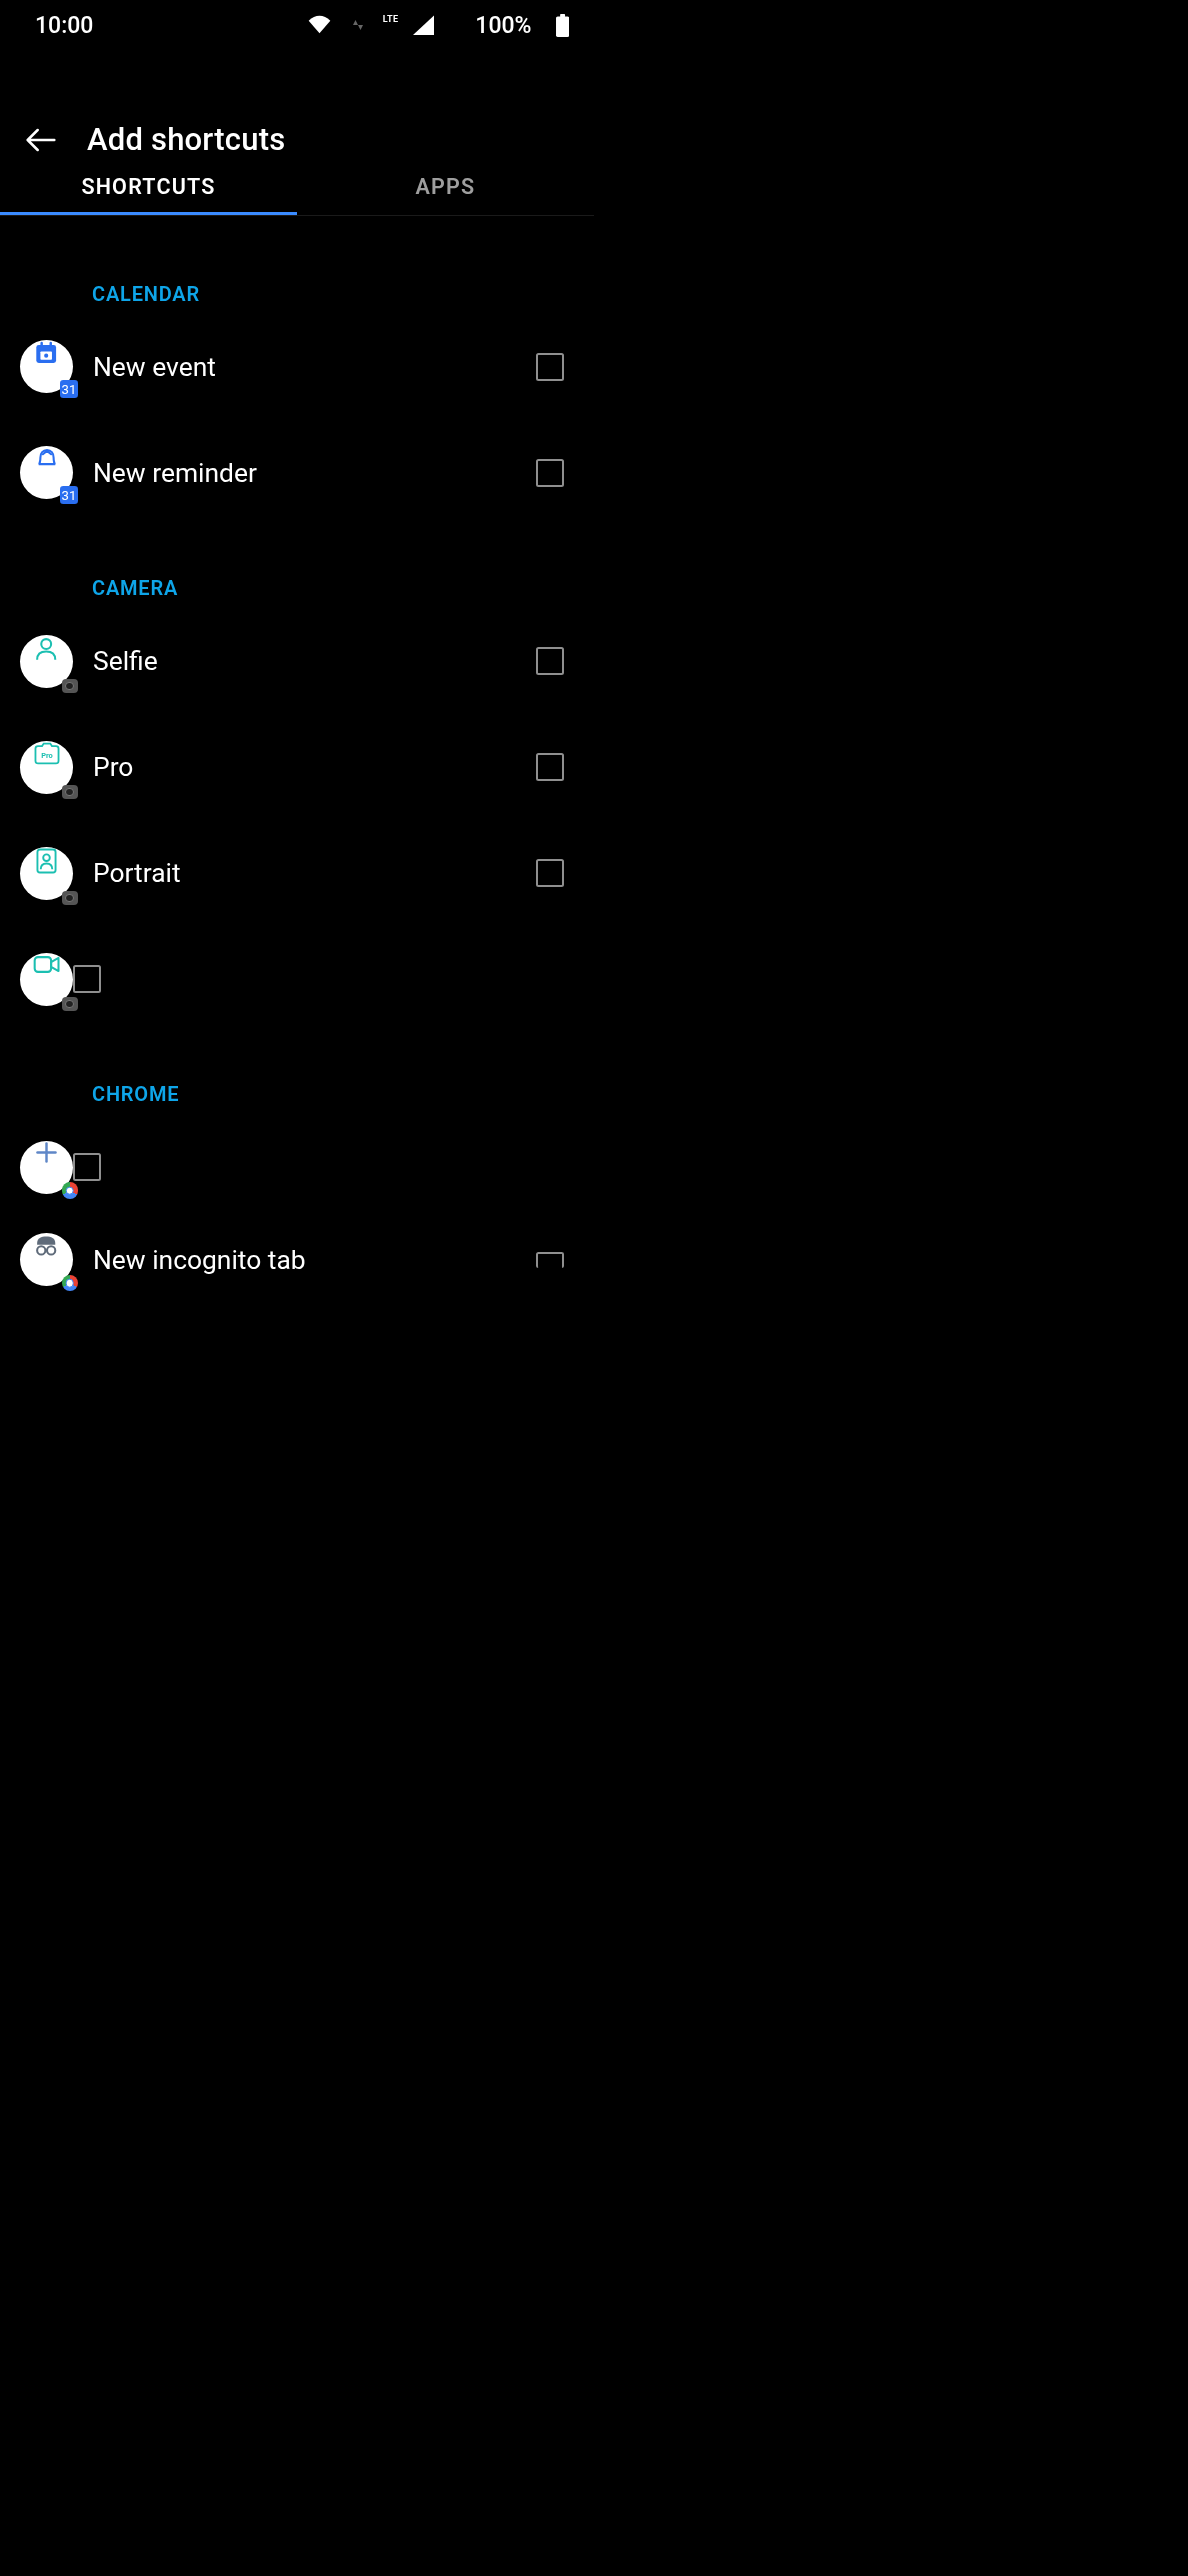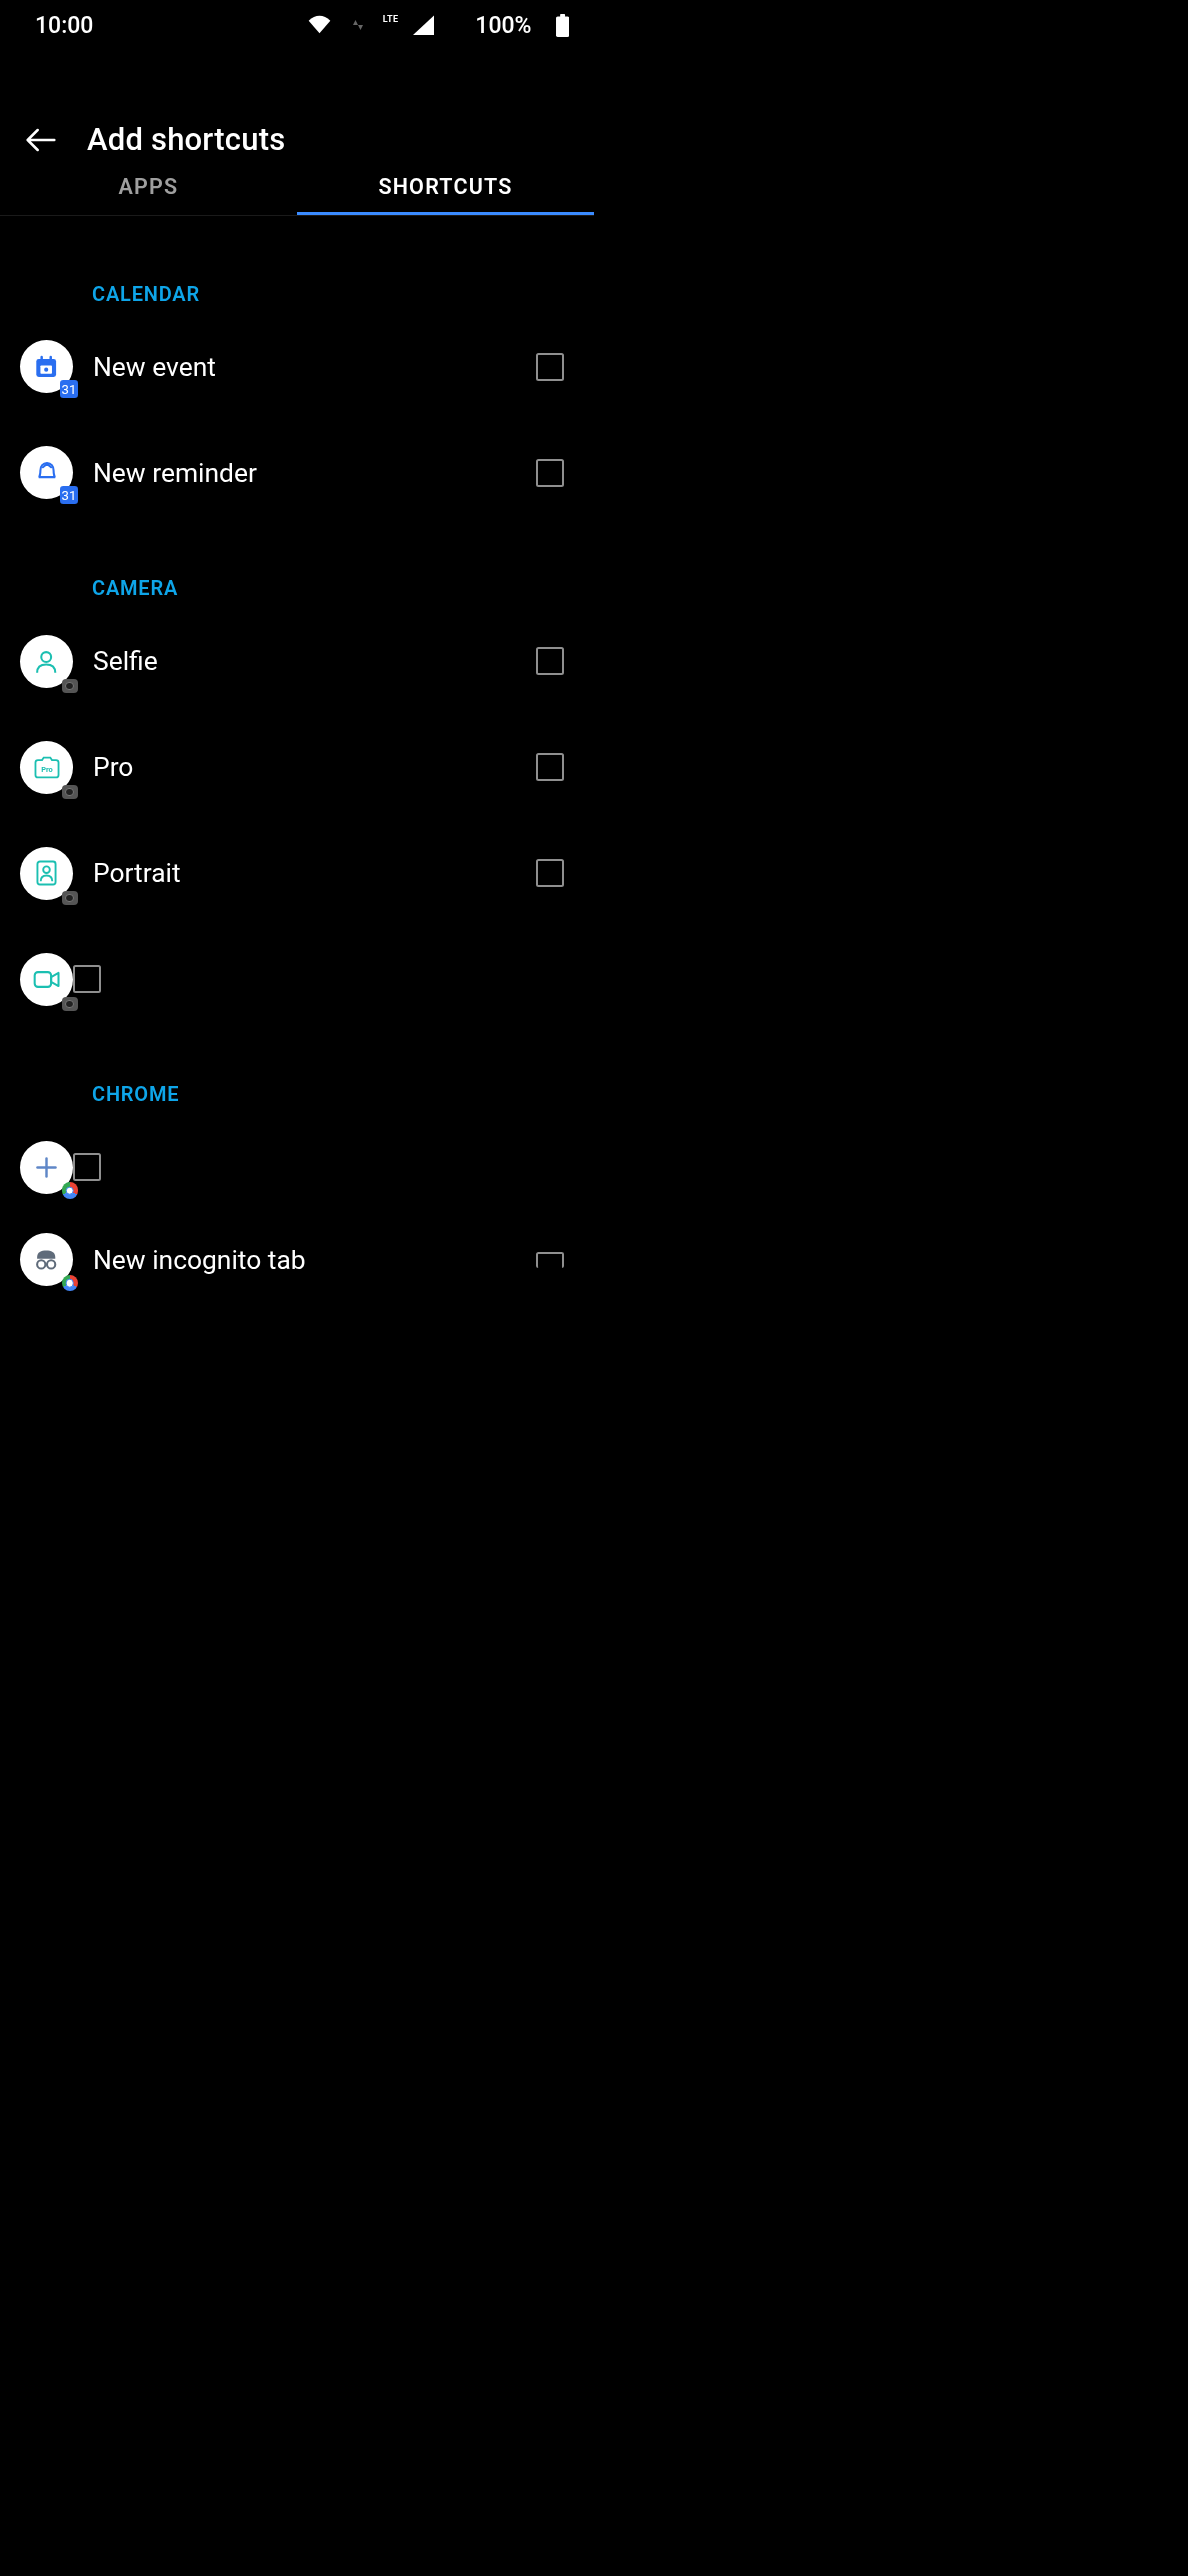--- a/index.html
+++ b/index.html
@@ -88,21 +88,21 @@
     display: flex;
     align-items: center;
     height: 106px;
     padding: 0 25px 0 20px;
   }
   .icon-circle {
     width: 53px; height: 53px;
     border-radius: 50%;
     background: #fff;
     display: flex;
-    align-items: center;
+    align-items: flex-start;
     justify-content: center;
     position: relative;
     flex-shrink: 0;
   }
   .icon-circle svg { display: block; }
   .badge {
     position: absolute;
     right: -5px; bottom: -5px;
     width: 18px; height: 18px;
     border-radius: 3.3px;
@@ -166,25 +166,25 @@
 <div class="header">
   <div class="back-arrow">
     <svg width="30" height="30" viewBox="0 0 36 36">
       <path d="M34 18 H4 M14 6 L2 18 L14 30" stroke="#fff" stroke-width="3" fill="none" stroke-linecap="round" stroke-linejoin="round"></path>
     </svg>
   </div>
   <div class="header-title">Add shortcuts</div>
 </div>
 
 <div class="tabs">
+  <div class="tab active">
+    <span>SHORTCUTS</span>
+  </div>
   <div class="tab">
     <span>APPS</span>
-  </div>
-  <div class="tab active">
-    <span>SHORTCUTS</span>
   </div>
 </div>
 
 <div class="section-header first">CALENDAR</div>
 
 <div class="row">
   <div class="icon-circle">
     <svg width="26.4" height="26.4" viewBox="0 0 32 32">
       <rect x="4" y="6" width="24" height="22" rx="3" fill="#2a6ef0"></rect>
       <rect x="9" y="14" width="14" height="10" rx="1" fill="#fff"></rect>

